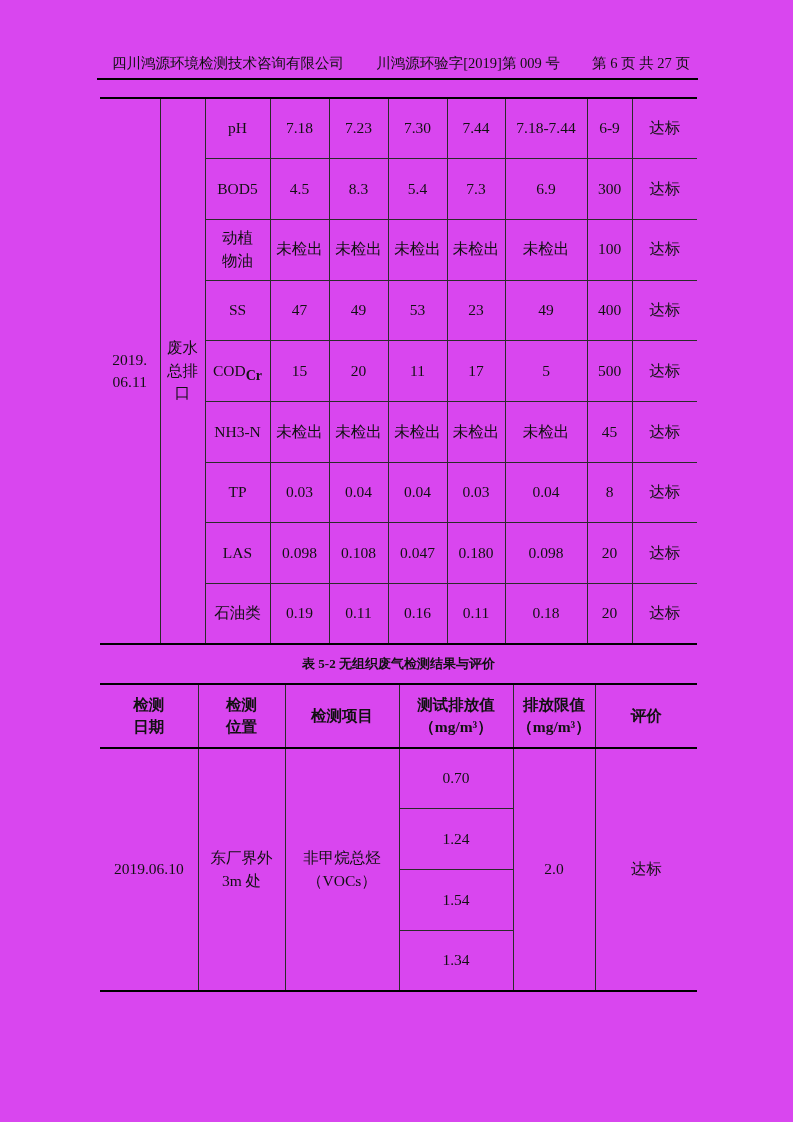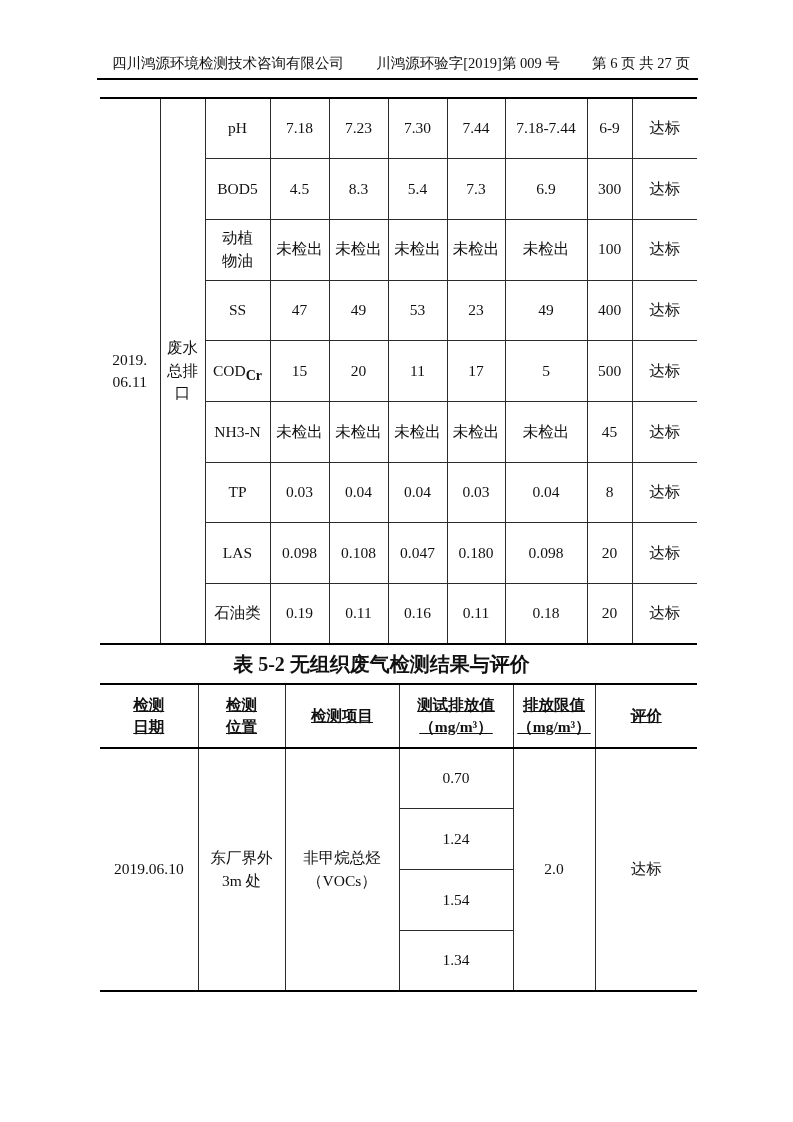--- a/index.html
+++ b/index.html
@@ -1,20 +1,20 @@
 <!DOCTYPE html>
 <html><head>
 <meta charset="utf-8">
 <style>
   html,body { margin:0; padding:0; background:#e8e8e8; }
   .page {
     position:relative;
     width:793px; height:1122px;
     margin:0 auto;
-    background:#ffffff;
+    background:#d946ef;
     font-family:"Liberation Serif","DejaVu Serif",serif;
     color:#111111;
     overflow:hidden;
   }
 
   
   .doc-header {
     position:absolute; left:97px; top:55px; width:601px;
     display:flex; justify-content:space-between; align-items:flex-end;
     box-sizing:border-box;
@@ -46,27 +46,27 @@
   }
   .b { font-weight:bold; }
   table.report sub { font-size:14px; font-weight:bold; line-height:0; }
 
   
   #table1 { left:100px; top:97px; width:597px; }
   #table1 tr { height:60.7px; }
 
   
   .table-title {
-    position:absolute; left:83px; top:653px; width:597px;
-    text-align:center; font-weight:bold; font-size:20px; line-height:22px;
+    position:absolute; left:100px; top:653px; width:597px;
+    text-align:center; font-weight:bold; font-size:13px; line-height:22px;
   }
 
   
   #table2 { left:100px; top:683px; width:597px; }
-  #table2 tr.hdr { height:64px;text-decoration:underline; }
+  #table2 tr.hdr { height:64px; }
   #table2 tr.body { height:60.75px; }
   #table2 th { font-weight:bold; border-bottom:2px solid #000; }
 </style>
 </head>
 <body>
 
 <div class="page">
 
   <div class="doc-header">
     <span>四川鸿源环境检测技术咨询有限公司</span>

